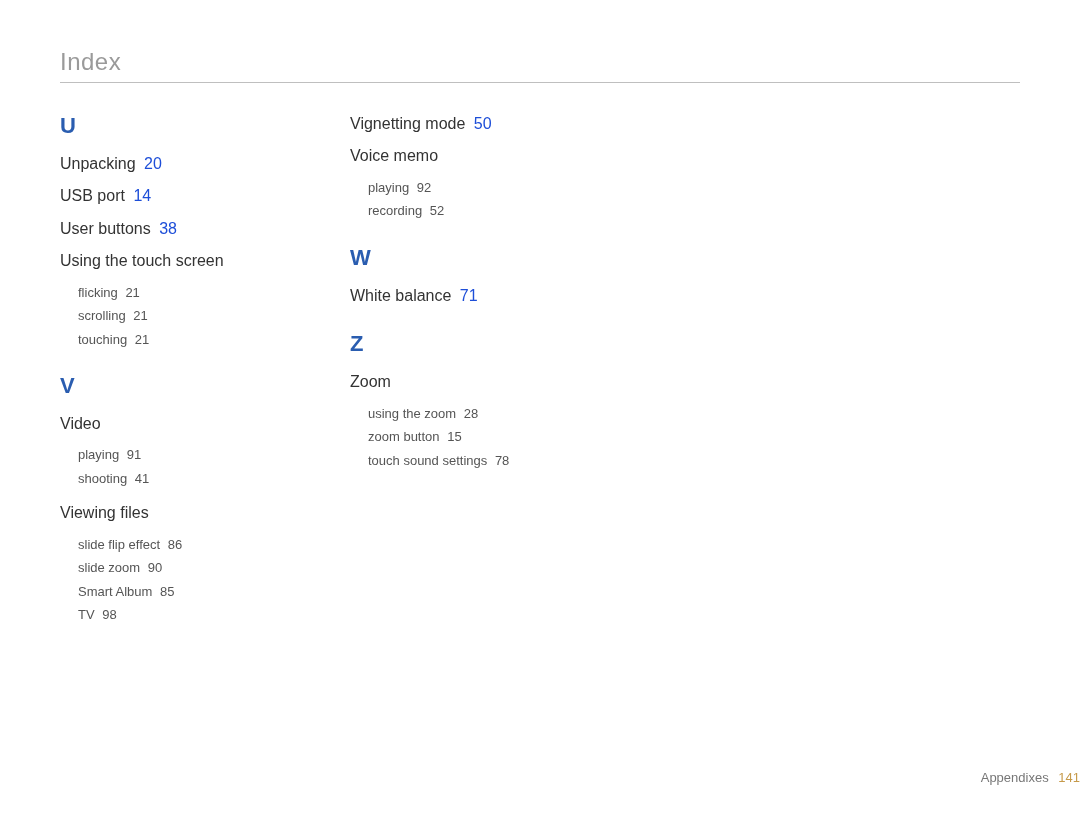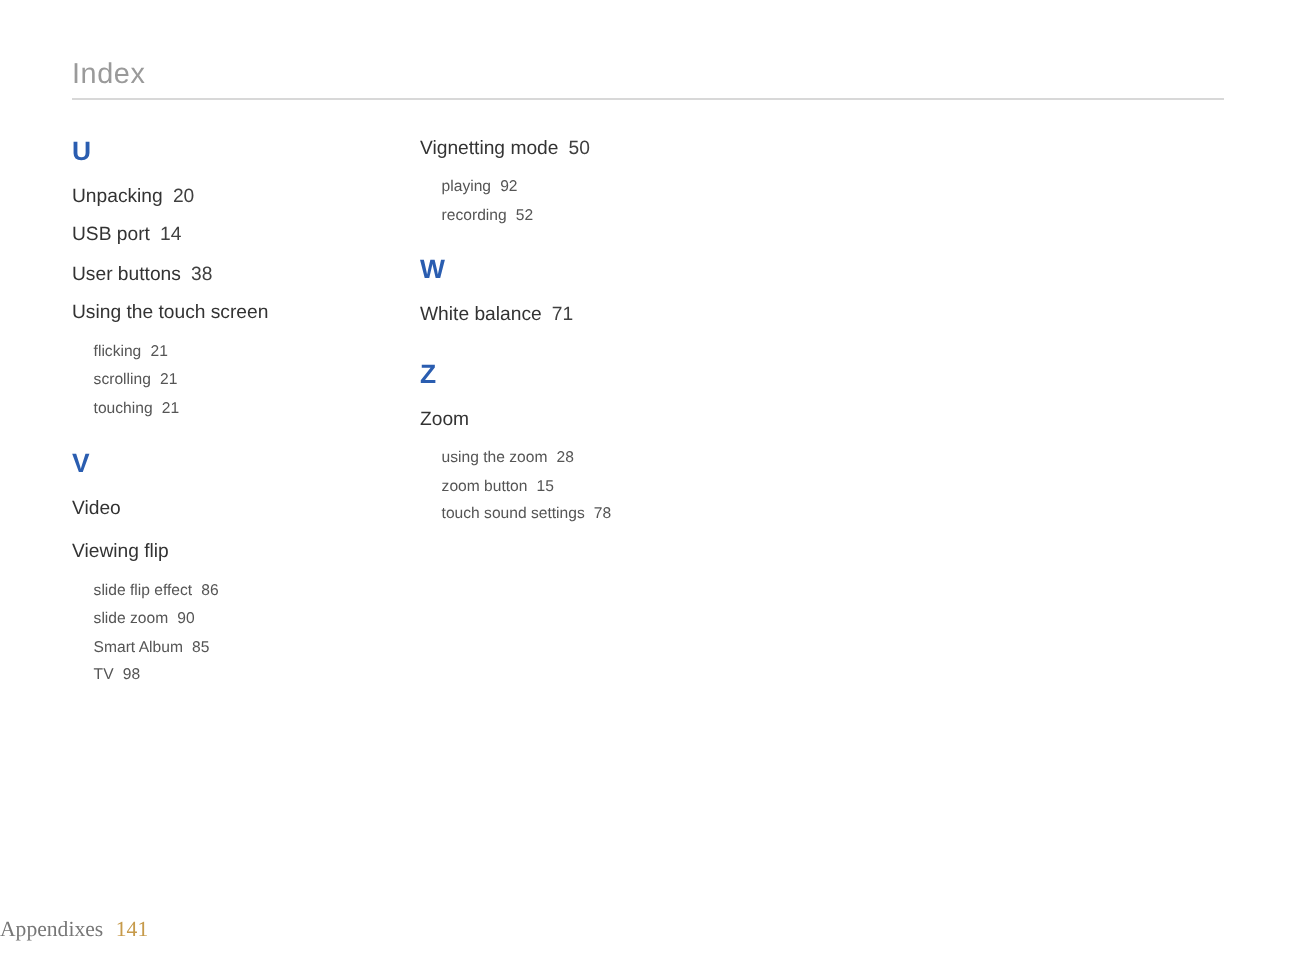--- a/index.html
+++ b/index.html
@@ -49,21 +49,21 @@
   .letter.first {
     margin-top: 0;
   }
   .entry {
     font-size: 16px;
     color: #333;
     margin-bottom: 10px;
     line-height: 1.4;
   }
   .entry .pg {
-    color: #404040;
+    color: #1d4ed8;
     margin-left: 4px;
     text-align: center;
   }
   .subentry {
     font-size: 13px;
     color: #555;
     margin-left: 18px;
     margin-bottom: 4px;
     line-height: 1.5;
   }
@@ -71,24 +71,23 @@
     margin-left: 4px;
   }
   .subgroup {
     margin-bottom: 14px;
   }
   .footer {
     position: absolute;
     bottom: 30px;
     left: 0;
     width: 100%;
-    text-align: left;
-    font-size: 18px;
+    text-align: right;
+    font-size: 13px;
     color: #777;
-    font-family: Liberation Serif, serif;
   }
   .footer .pgnum {
     color: #c69a4a;
     margin-left: 6px;
   }
 </style>
 </head>
 <body>
 
 <div class="page">
@@ -130,24 +129,32 @@
           <span class="pg">21</span>
         </div>
       </div>
 
       <div class="letter">V</div>
 
       <div class="entry">
         <span>Video</span>
       </div>
       <div class="subgroup">
-      </div>
-
-      <div class="entry">
-        <span>Viewing flip</span>
+        <div class="subentry">
+          <span>playing</span>
+          <span class="pg">91</span>
+        </div>
+        <div class="subentry">
+          <span>shooting</span>
+          <span class="pg">41</span>
+        </div>
+      </div>
+
+      <div class="entry">
+        <span>Viewing files</span>
       </div>
       <div class="subgroup">
         <div class="subentry">
           <span>slide flip effect</span>
           <span class="pg">86</span>
         </div>
         <div class="subentry">
           <span>slide zoom</span>
           <span class="pg">90</span>
         </div>
@@ -161,20 +168,23 @@
         </div>
       </div>
     </div>
 
     <div class="col">
       <div class="entry" style="margin-top:0">
         <span>Vignetting mode</span>
         <span class="pg">50</span>
       </div>
 
+      <div class="entry">
+        <span>Voice memo</span>
+      </div>
       <div class="subgroup">
         <div class="subentry">
           <span>playing</span>
           <span class="pg">92</span>
         </div>
         <div class="subentry">
           <span>recording</span>
           <span class="pg">52</span>
         </div>
       </div>

